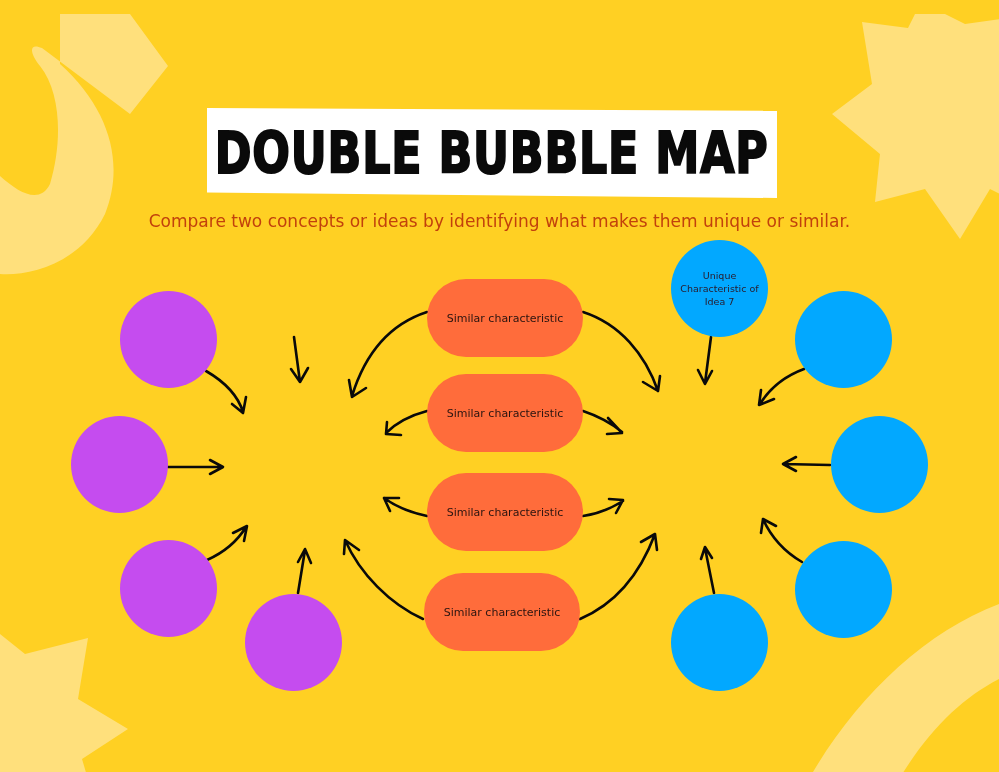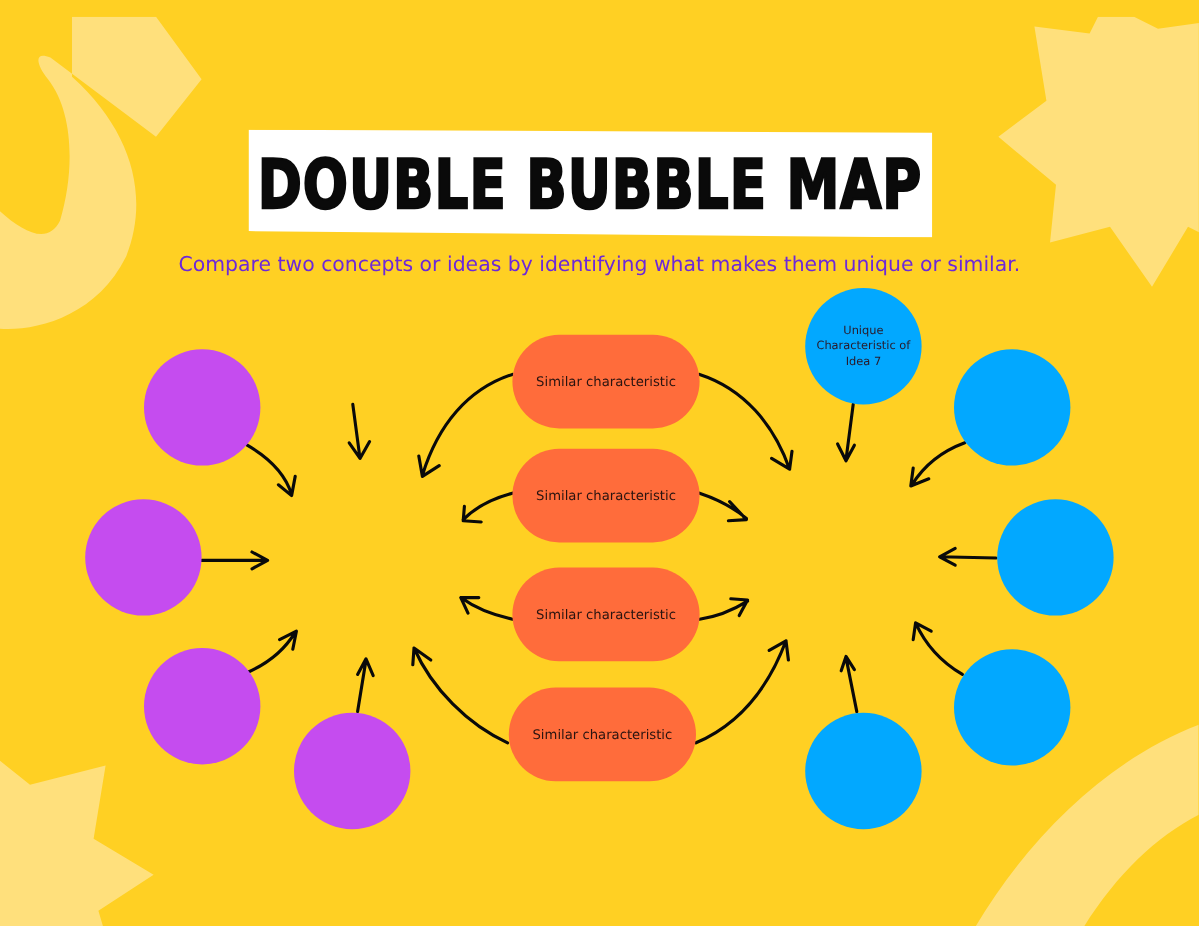--- a/index.html
+++ b/index.html
@@ -18,21 +18,21 @@
       display: flex; align-items: center; justify-content: center;
     }
     .title-text {
       font-family: "DejaVu Sans", sans-serif;
       font-weight: 900; font-size: 54px; letter-spacing: 1px;
       color: #0A0A0A; transform: scaleX(0.82) scaleY(1.05);
       white-space: nowrap; -webkit-text-stroke: 2px #0A0A0A;
     }
     .subtitle {
       position: absolute; left: 0; width: 999px; top: 197px;
-      text-align: center; font-size: 17px; color: #6d28d9;
+      text-align: center; font-size: 17px; color: #c2410c;
       font-family: "DejaVu Sans", sans-serif;
     }
     .bubble {
       position: absolute; border-radius: 50%;
       display: flex; align-items: center; justify-content: center;
       text-align: center;
     }
     .bubble.purple { background: #C54CEF; }
     .bubble.blue { background: #02A8FF; }
     .bubble .small-label {

